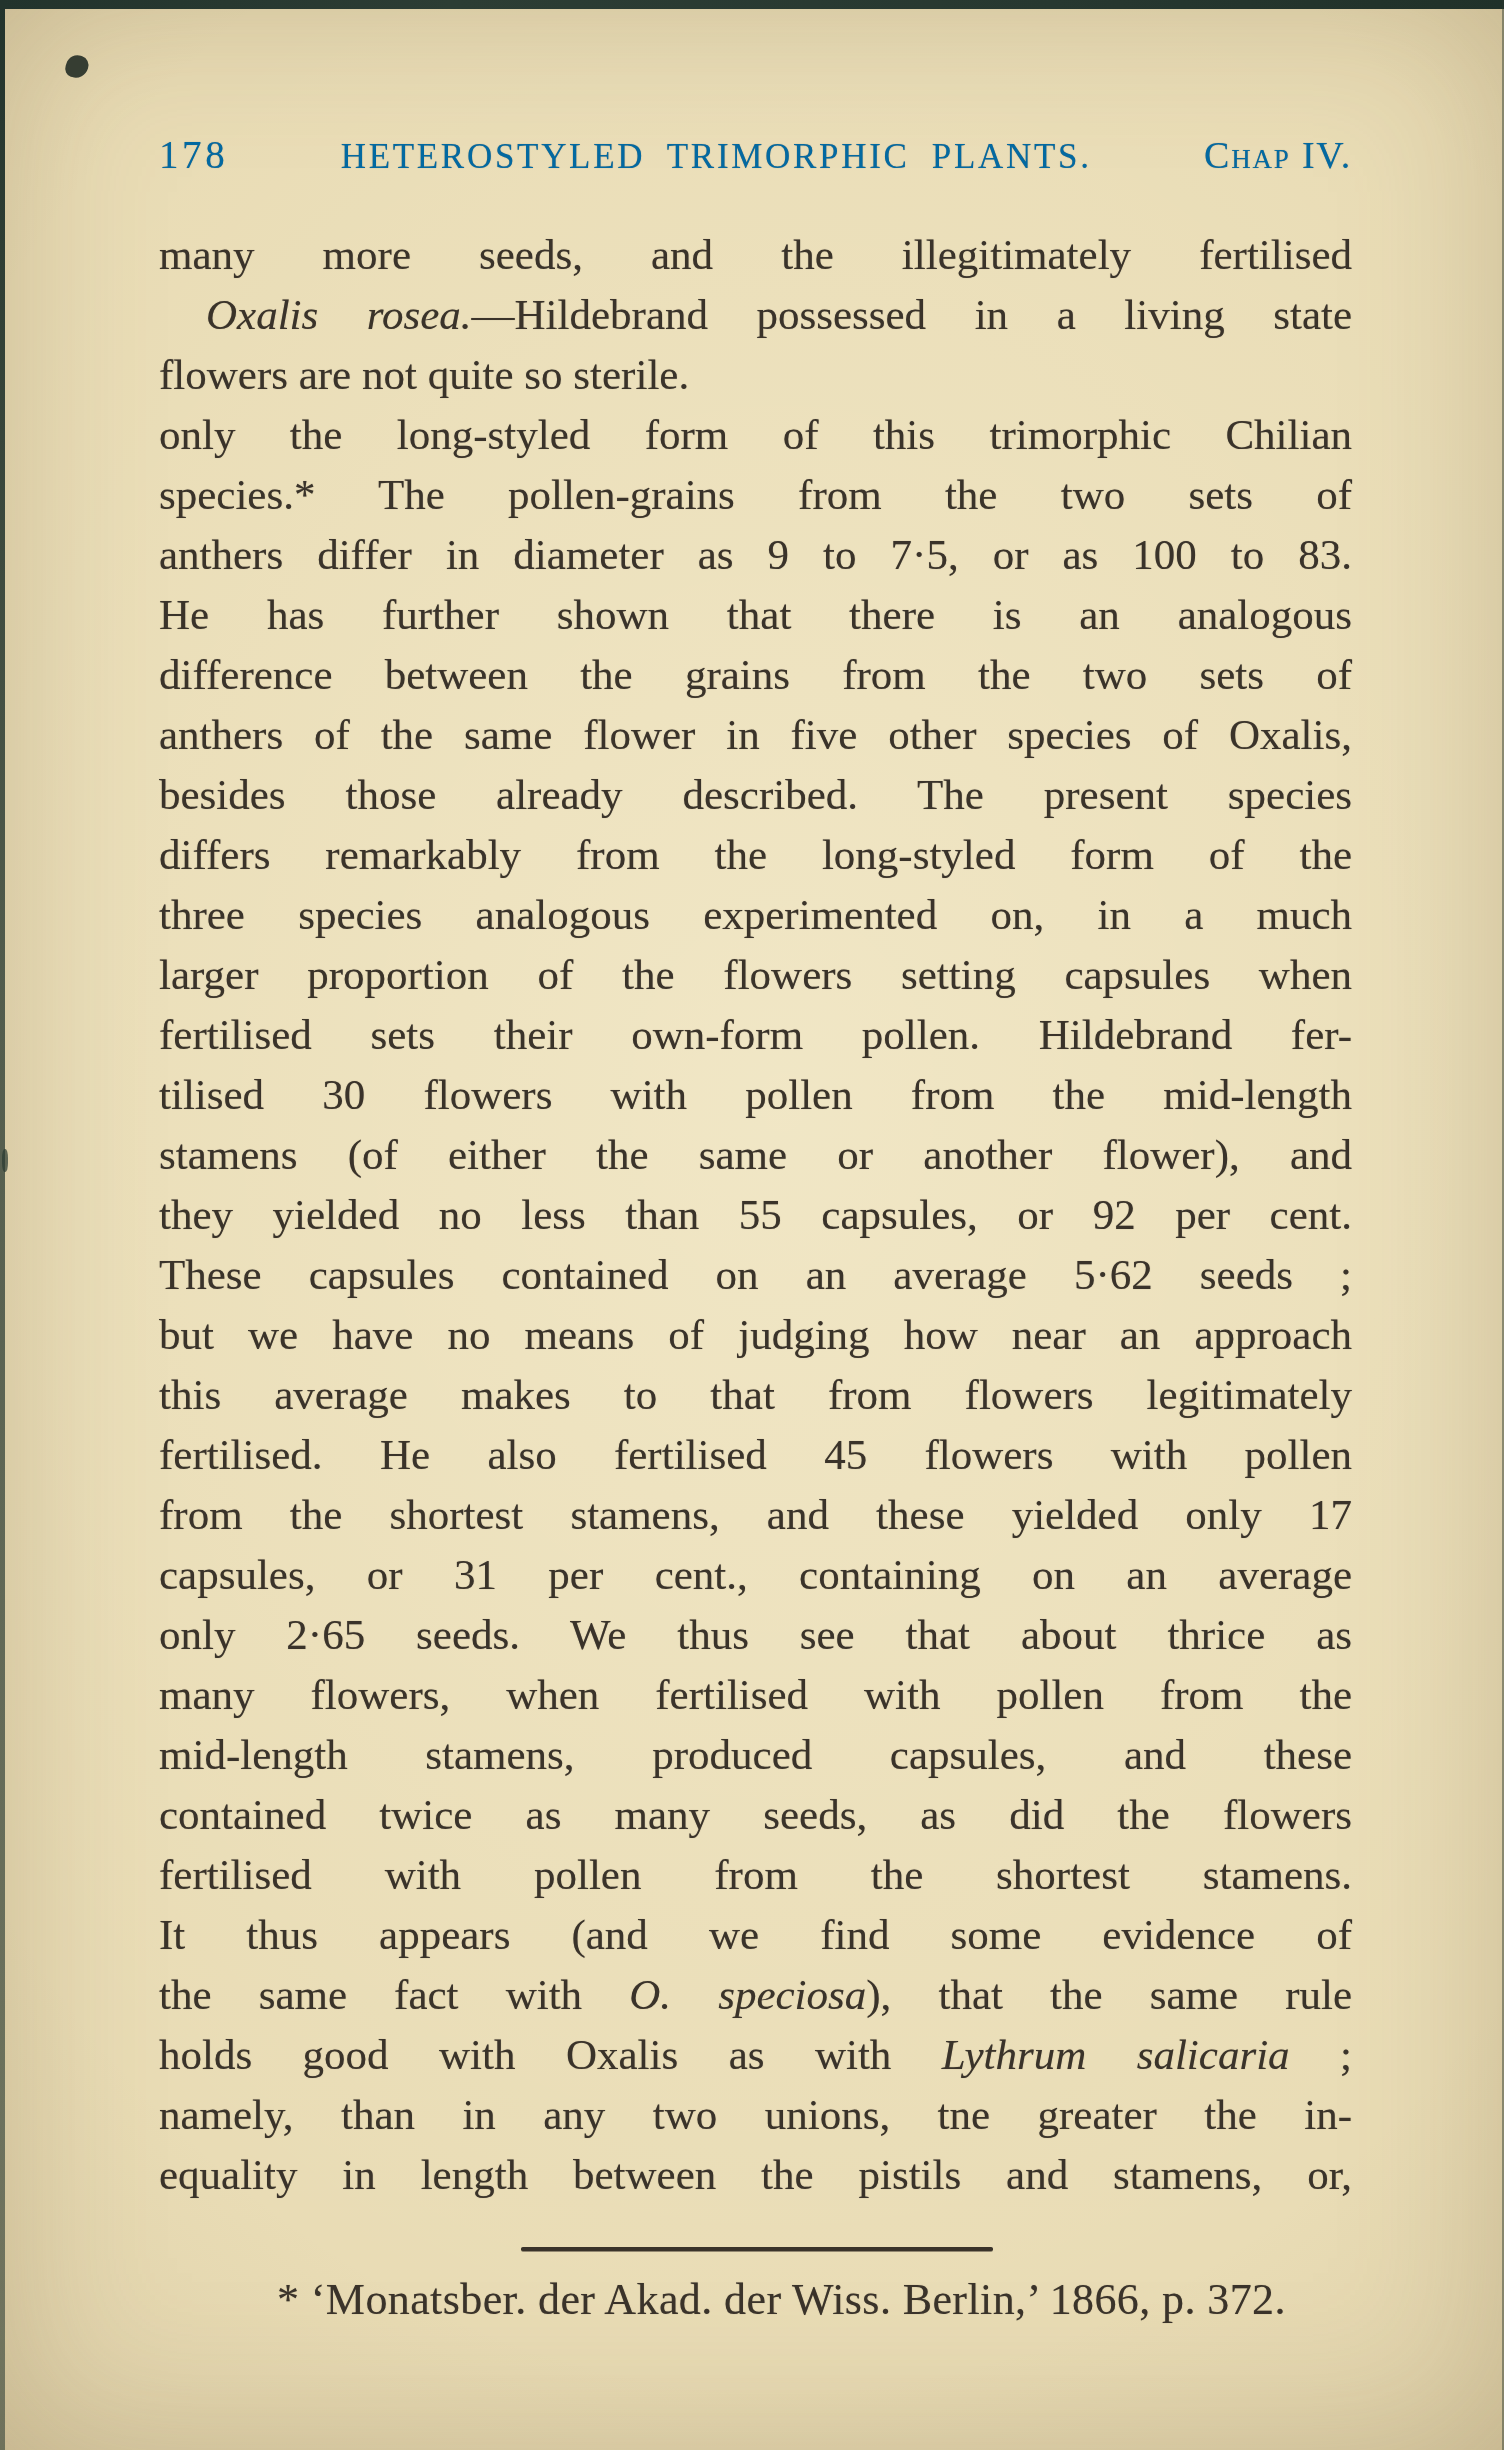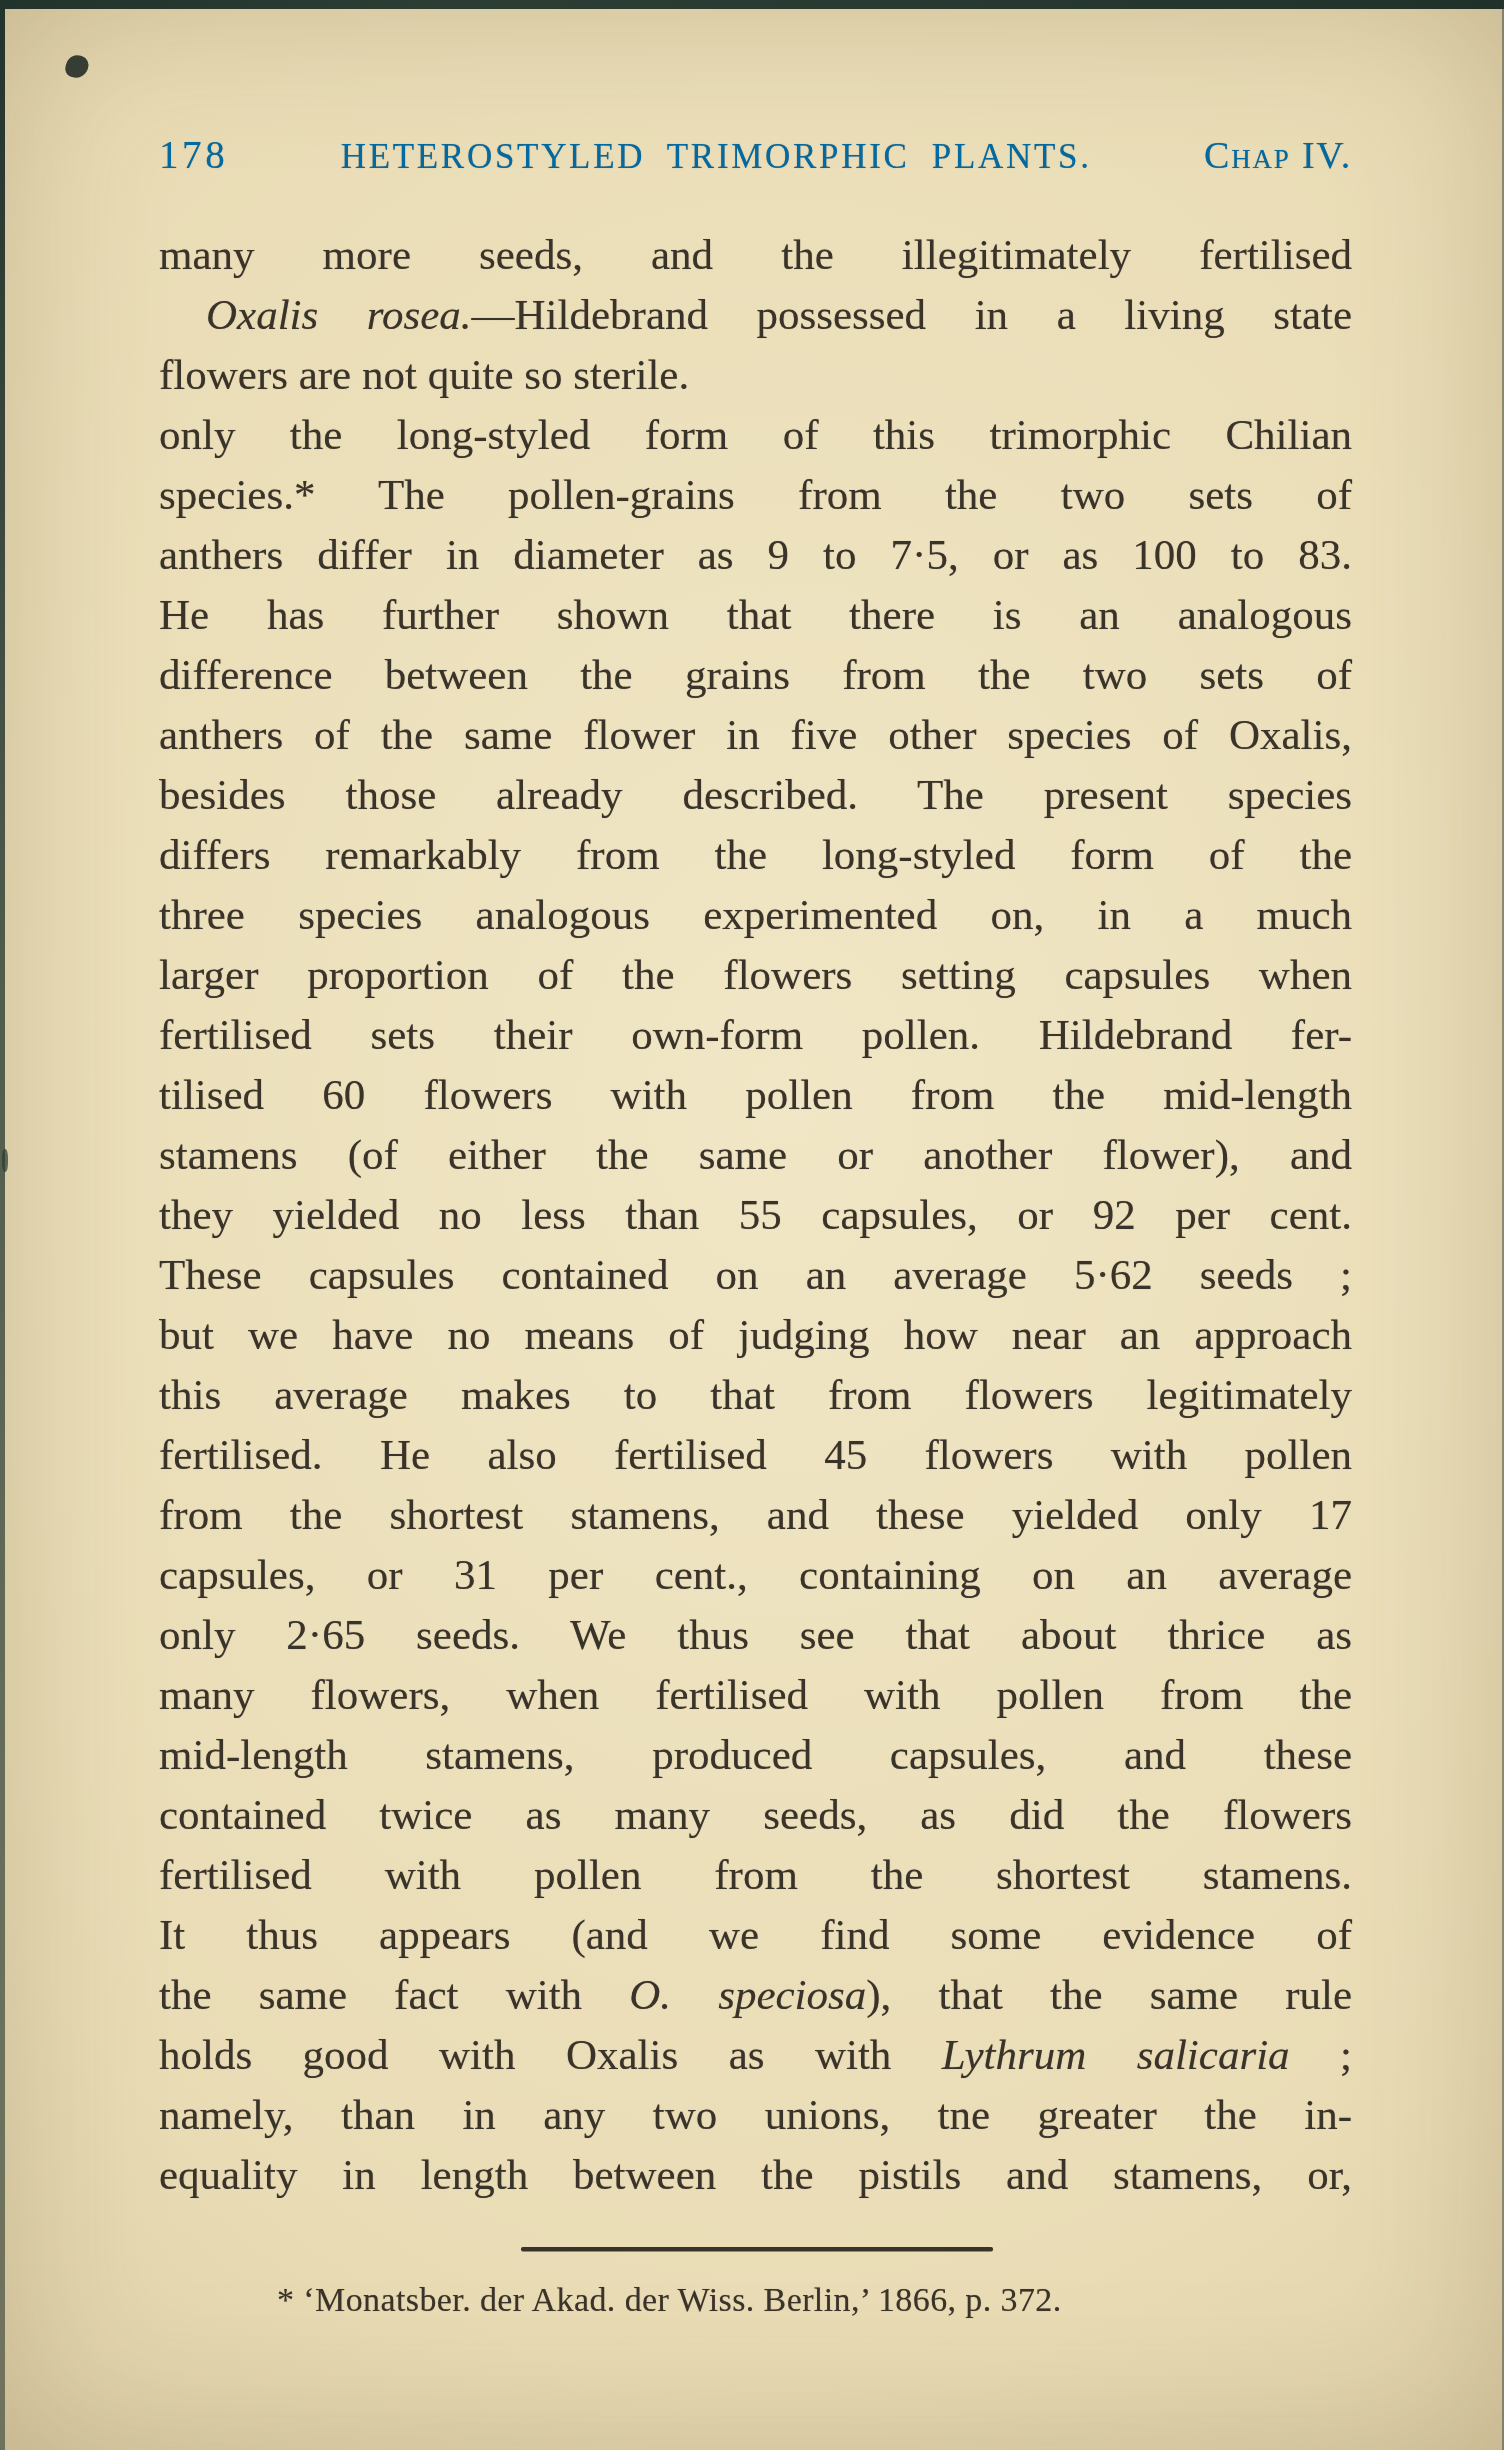--- a/index.html
+++ b/index.html
@@ -42,21 +42,21 @@
   .line.nojust{text-align-last:left;}
   .it{font-style:italic;}
 
   .footnote-rule{
     position:absolute;left:521px;top:2247px;width:472px;height:3.6px;
     background:#3a332a;border-radius:1.8px;
     box-shadow:0 0.9px 0 rgba(59,52,43,0.5);
   }
   .footnote{
     position:absolute;left:277px;top:2277px;width:1029px;
-    font-size:34px;line-height:45px;letter-spacing:0.4px;
+    font-size:44px;line-height:45px;letter-spacing:0.4px;
     text-shadow:0 0 0.9px rgba(59,52,43,0.45);white-space:nowrap;
   }
 </style>
 </head>
 <body style="--paper: #e9dcb5; --ink: #3a332a;">
 
 <div class="paper-vignette"></div>
 <div class="edge-top"></div>
 <div class="edge-left"></div>
 <div class="edge-right"></div>
@@ -77,21 +77,21 @@
     <div class="line"><span>species.* The pollen-grains from the two sets of</span></div>
     <div class="line"><span>anthers differ in diameter as 9 to 7·5, or as 100 to 83.</span></div>
     <div class="line"><span>He has further shown that there is an analogous</span></div>
     <div class="line"><span>difference between the grains from the two sets of</span></div>
     <div class="line"><span>anthers of the same flower in five other species of Oxalis,</span></div>
     <div class="line"><span>besides those already described. The present species</span></div>
     <div class="line"><span>differs remarkably from the long-styled form of the</span></div>
     <div class="line"><span>three species analogous experimented on, in a much</span></div>
     <div class="line"><span>larger proportion of the flowers setting capsules when</span></div>
     <div class="line"><span>fertilised sets their own-form pollen. Hildebrand fer-</span></div>
-    <div class="line"><span>tilised 60 flowers with pollen from the mid-length</span></div>
+    <div class="line"><span>tilised 30 flowers with pollen from the mid-length</span></div>
     <div class="line"><span>stamens (of either the same or another flower), and</span></div>
     <div class="line"><span>they yielded no less than 55 capsules, or 92 per cent.</span></div>
     <div class="line"><span>These capsules contained on an average 5·62 seeds ;</span></div>
     <div class="line"><span>but we have no means of judging how near an approach</span></div>
     <div class="line"><span>this average makes to that from flowers legitimately</span></div>
     <div class="line"><span>fertilised. He also fertilised 45 flowers with pollen</span></div>
     <div class="line"><span>from the shortest stamens, and these yielded only 17</span></div>
     <div class="line"><span>capsules, or 31 per cent., containing on an average</span></div>
     <div class="line"><span>only 2·65 seeds. We thus see that about thrice as</span></div>
     <div class="line"><span>many flowers, when fertilised with pollen from the</span></div>

